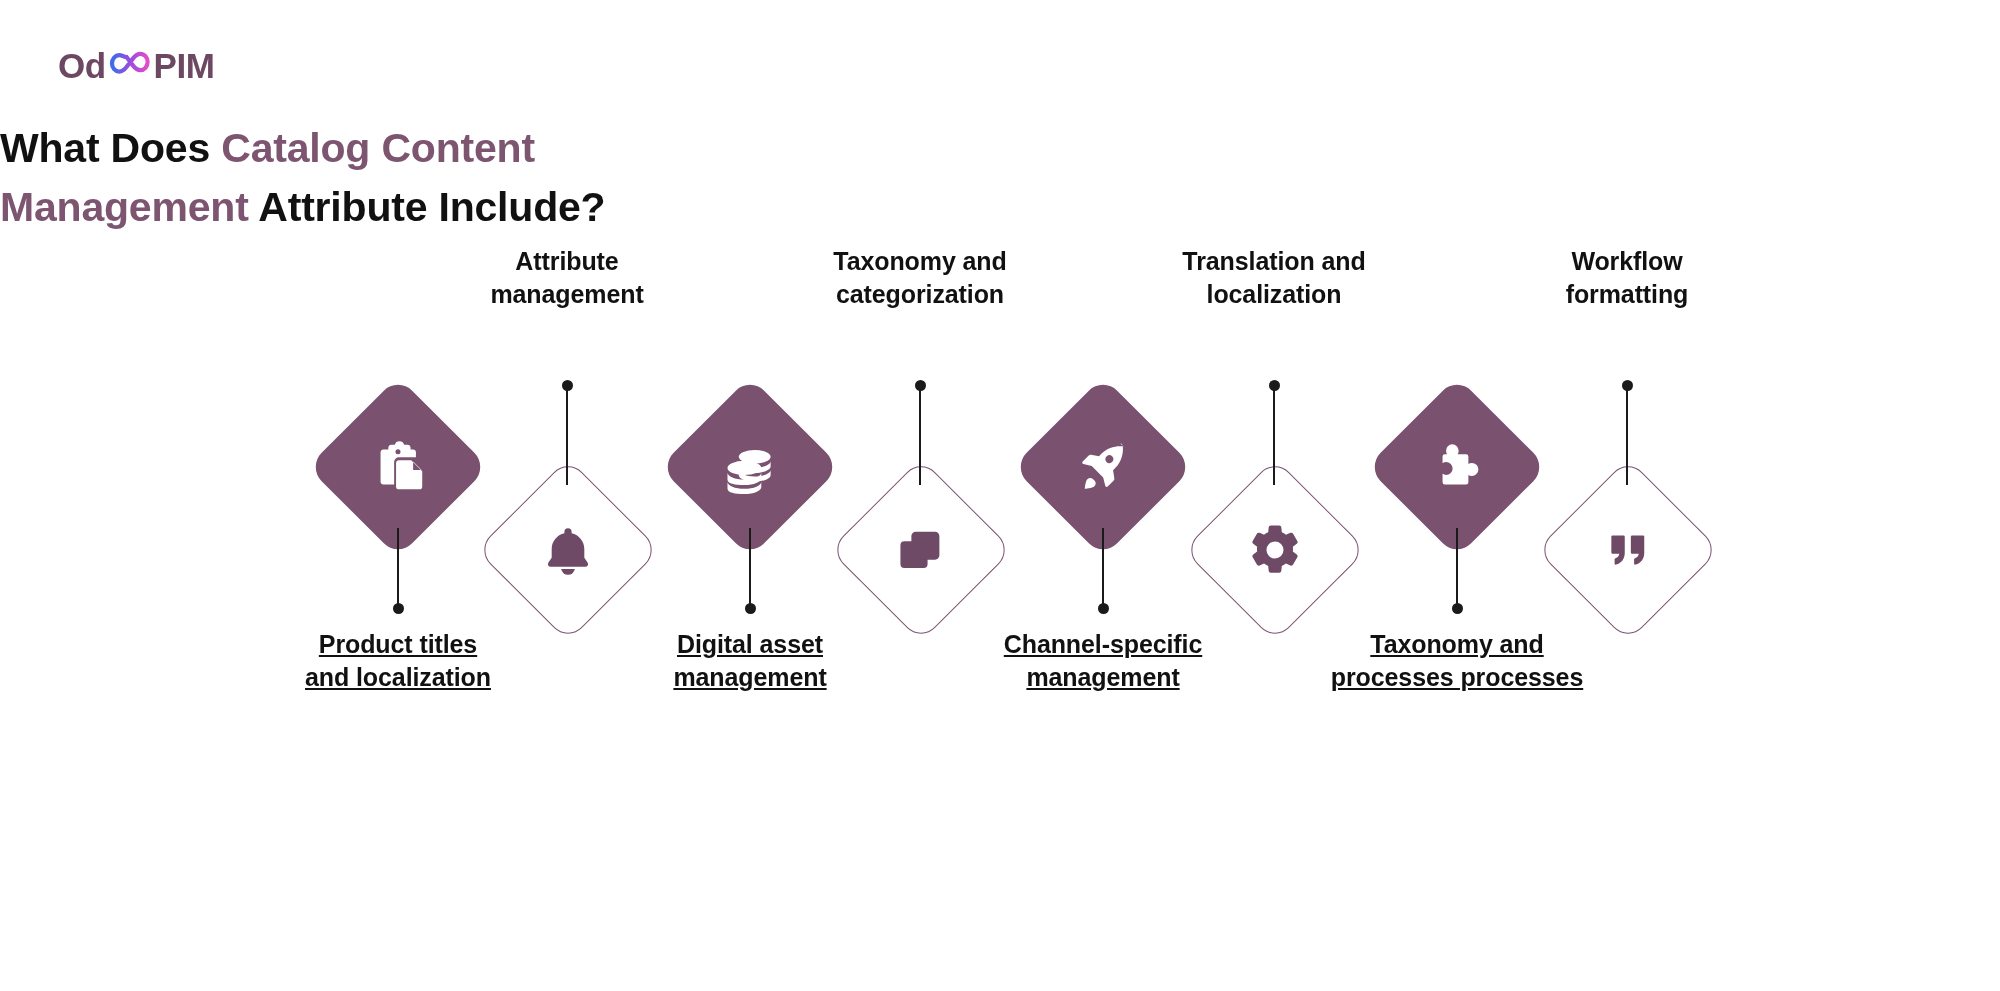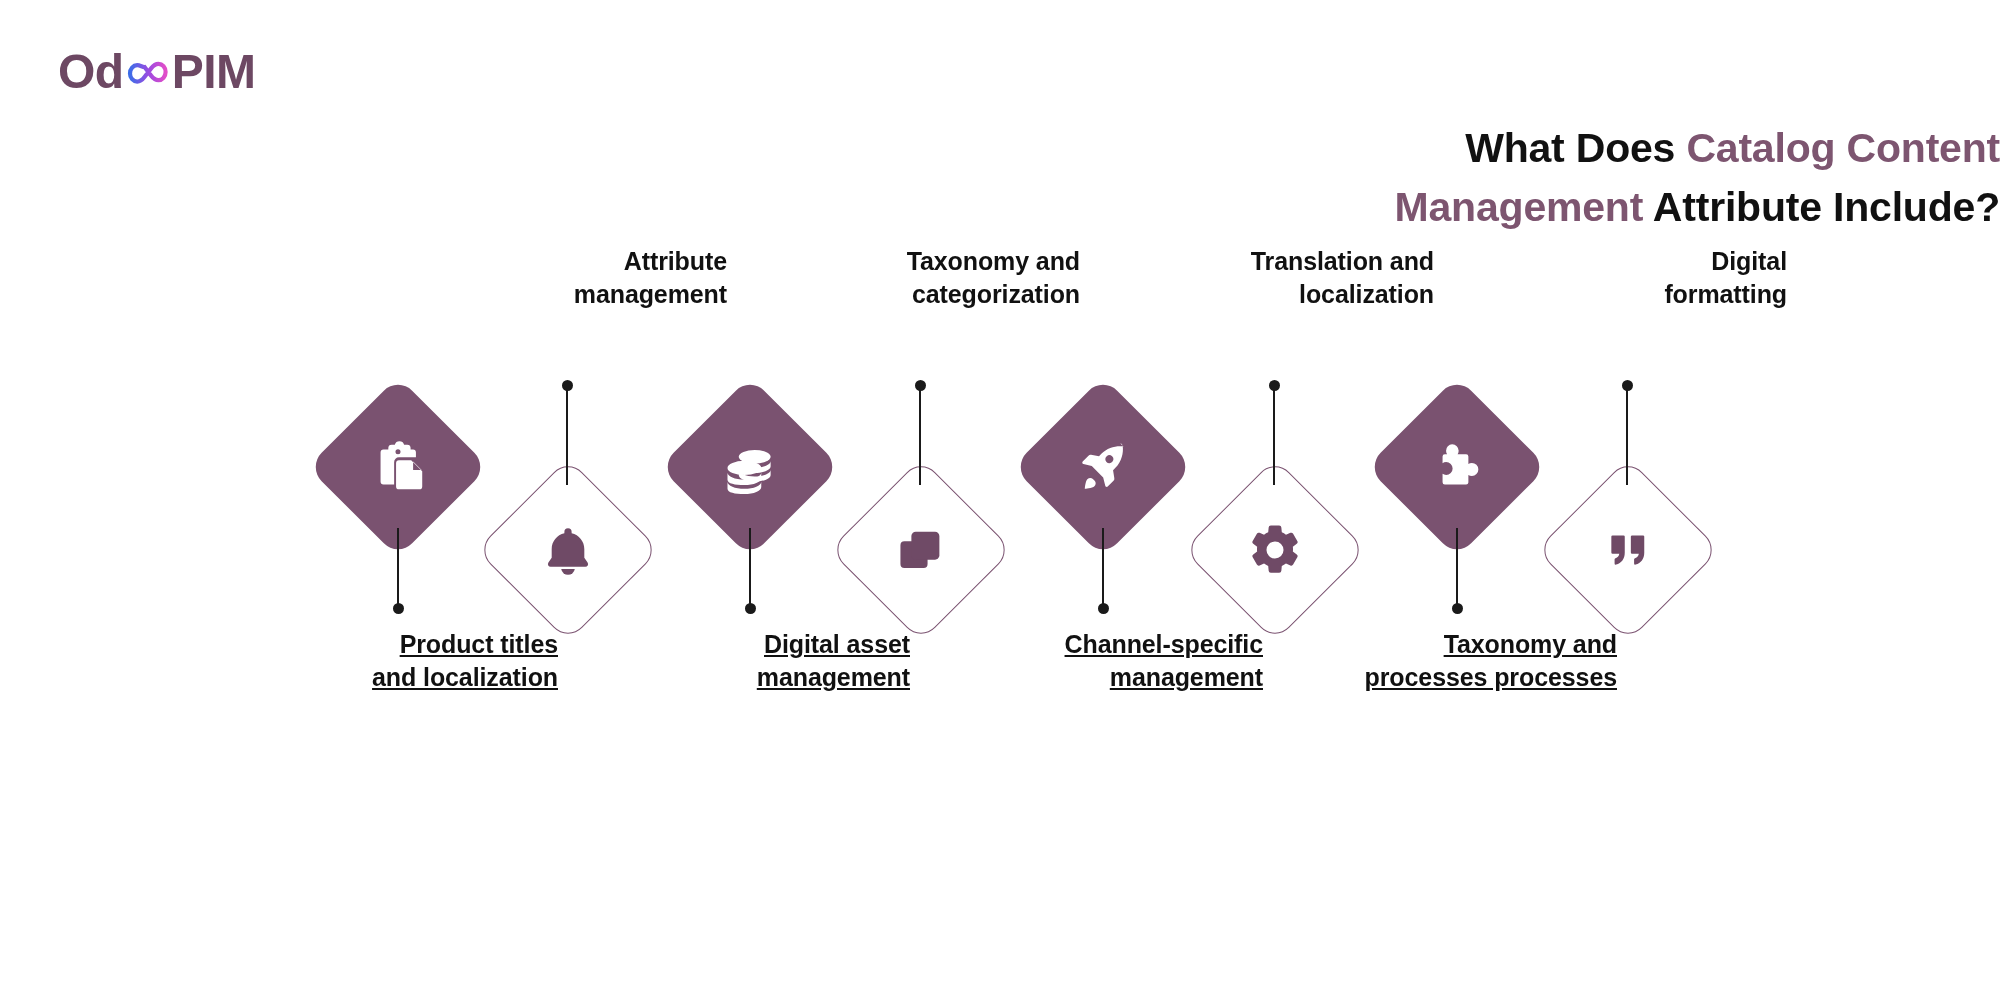--- a/index.html
+++ b/index.html
@@ -13,21 +13,21 @@
     position: relative;
     font-family: "Liberation Sans", sans-serif;
     overflow: hidden;
   }
 
   
   .logo {
     position: absolute;
     left: 58px;
     top: 48px;
-    font-size: 48px;
+    font-size: 35px;
     font-weight: 700;
     letter-spacing: -0.5px;
     color: #6d4863;
     display: flex;
     align-items: center;
     line-height: 1;
     justify-content: flex-end;
   }
   .logo-part { display: inline-block; }
   .logo-infinity {
@@ -36,21 +36,21 @@
     position: relative;
     top: 1px;
   }
 
   
   .title {
     position: absolute;
     left: 0;
     right: 0;
     top: 92px;
-    text-align: right;
+    text-align: left;
     font-size: 41px;
     font-weight: 700;
     line-height: 1.43;
     color: #111111;
     letter-spacing: -0.2px;
   }
   .title .hl { color: #7d5570; }
 
   
   .diagram {
@@ -122,21 +122,21 @@
   .node.filled .dot  { top: 303px; }
   
   .node.outlined .stem { top: 85px; height: 100px; }
   .node.outlined .dot  { top: 80px; }
 
   
   .label {
     position: absolute;
     left: -30px;
     width: 320px;
-    text-align: right;
+    text-align: center;
     font-size: 25px;
     font-weight: 700;
     line-height: 1.33;
     color: #111111;
     letter-spacing: -0.1px;
   }
   .node.outlined .label { top: -55px; }
   .node.filled  .label { top: 328px; text-decoration: underline; }
 </style>
 </head>
@@ -292,18 +292,18 @@
       <div class="diamond-inner">
         <svg width="52" height="52" viewBox="0 0 64 64" aria-hidden="true">
           <path d="M13 14h13.5a1.5 1.5 0 0 1 1.5 1.5v19.8c0 7.6-4 12.8-10.6 14.6a1.5 1.5 0 0 1-1.9-1.4v-5a1.5 1.5 0 0 1 1.1-1.45c2.8-0.8 4.4-2.7 4.7-5.5H13a1.5 1.5 0 0 1-1.5-1.5V15.5A1.5 1.5 0 0 1 13 14z"></path>
           <path d="M37 14h13.5a1.5 1.5 0 0 1 1.5 1.5v19.8c0 7.6-4 12.8-10.6 14.6a1.5 1.5 0 0 1-1.9-1.4v-5a1.5 1.5 0 0 1 1.1-1.45c2.8-0.8 4.4-2.7 4.7-5.5H37a1.5 1.5 0 0 1-1.5-1.5V15.5A1.5 1.5 0 0 1 37 14z"></path>
         </svg>
       </div>
     </div>
     <div class="stem"></div>
     <div class="dot"></div>
     <div class="label">
-      <span>Digital</span><br>
+      <span>Workflow</span><br>
       <span>formatting</span>
     </div>
   </div>
 
 </div>
 
 </body></html>

